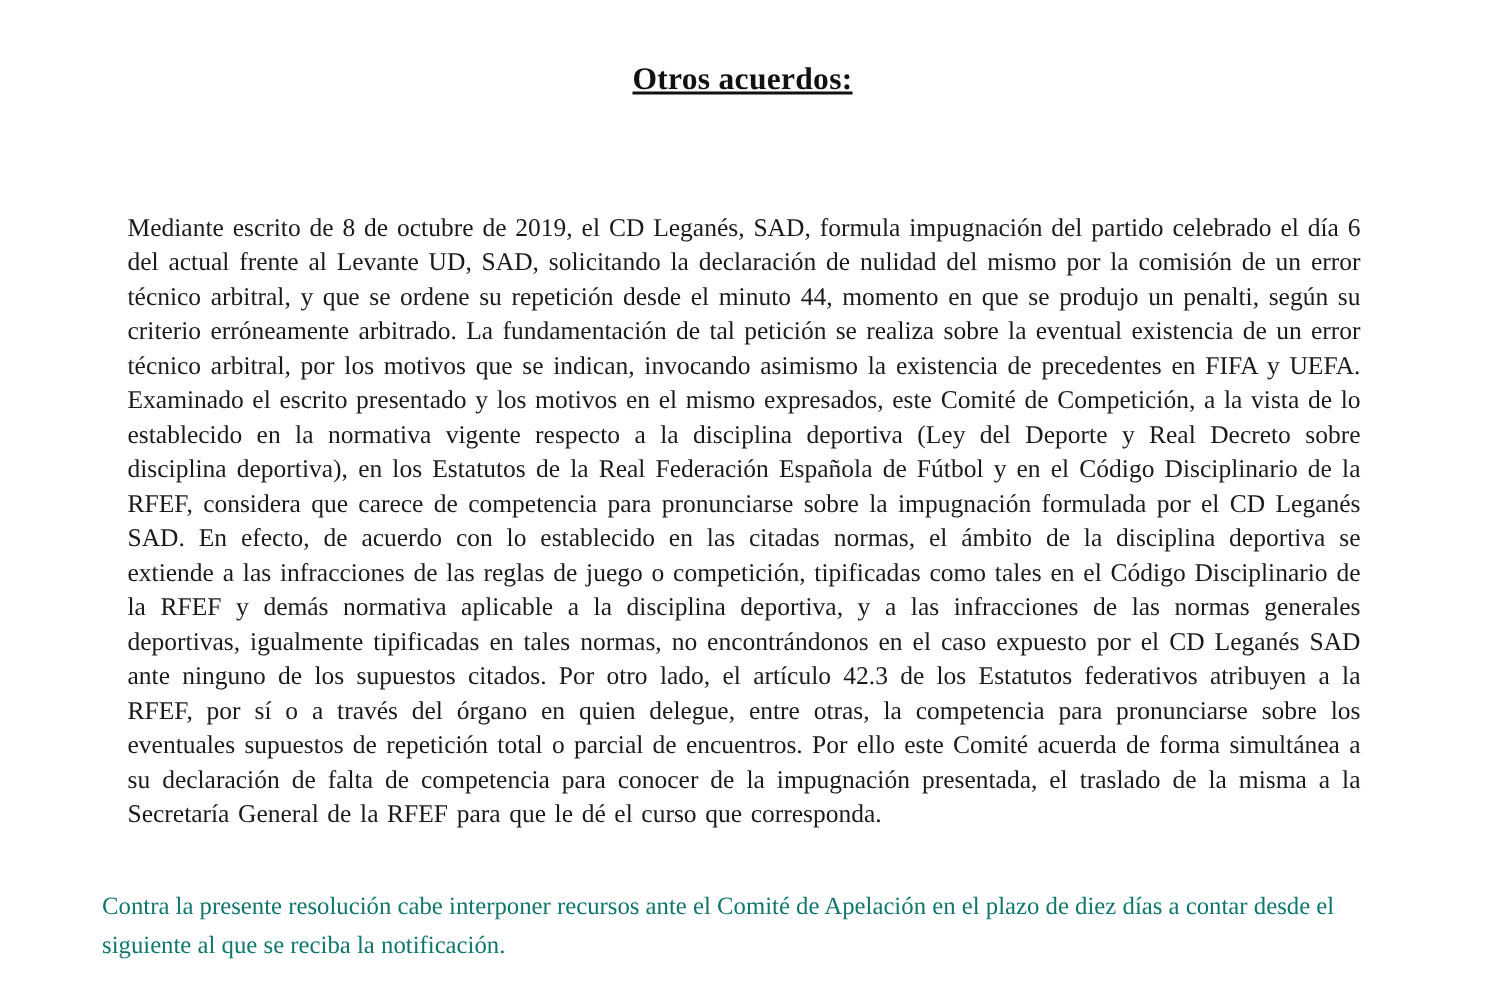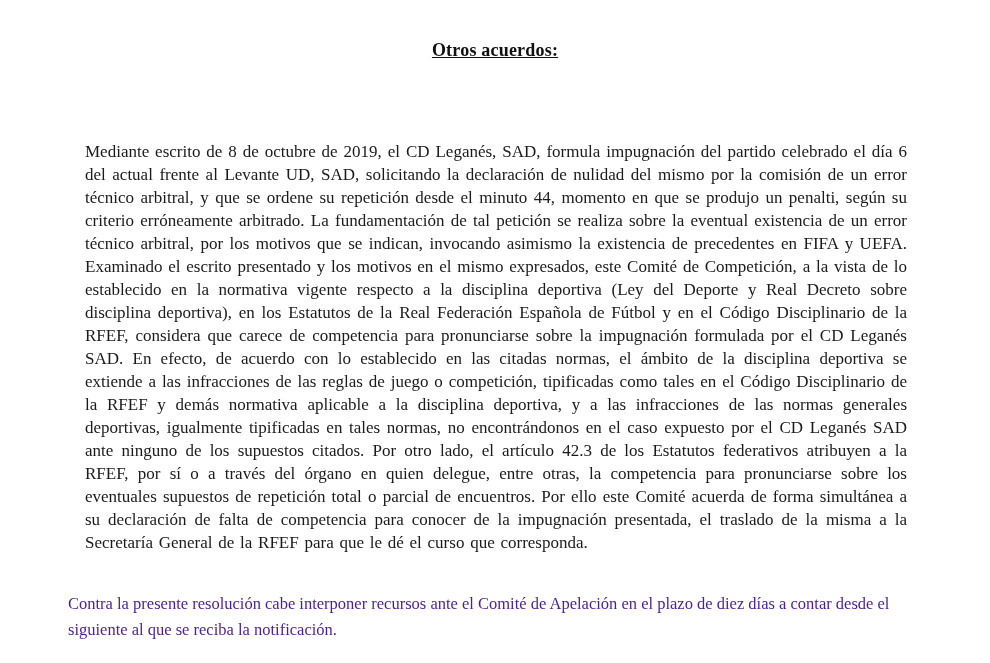--- a/index.html
+++ b/index.html
@@ -14,21 +14,21 @@
     background: #ffffff;
     color: #1a1a1a;
     overflow: hidden;
   }
   .doc-title {
     position: absolute;
     top: 40px;
     left: 0;
     width: 100%;
     text-align: center;
-    font-size: 18px;
+    font-size: 21px;
     font-weight: bold;
     text-decoration: underline;
     color: #111111;
     letter-spacing: 0.2px;
   }
   .body-paragraph {
     position: absolute;
     top: 140px;
     left: 85px;
     width: 822px;
@@ -39,21 +39,21 @@
     word-spacing: 1.5px;
   }
   .footer-paragraph {
     position: absolute;
     top: 591px;
     left: 68px;
     width: 842px;
     font-size: 16.5px;
     line-height: 26px;
     text-align: left;
-    color: #4c1d95;
+    color: #0f766e;
   }
 </style>
 </head>
 <body>
 
 <div class="page">
   <div class="doc-title">Otros acuerdos:</div>
 
   <p class="body-paragraph">Mediante escrito de 8 de octubre de 2019, el CD Leganés, SAD, formula impugnación del partido celebrado el día 6 del actual frente al Levante UD, SAD, solicitando la declaración de nulidad del mismo por la comisión de un error técnico arbitral, y que se ordene su repetición desde el minuto 44, momento en que se produjo un penalti, según su criterio erróneamente arbitrado. La fundamentación de tal petición se realiza sobre la eventual existencia de un error técnico arbitral, por los motivos que se indican, invocando asimismo la existencia de precedentes en FIFA y UEFA. Examinado el escrito presentado y los motivos en el mismo expresados, este Comité de Competición, a la vista de lo establecido en la normativa vigente respecto a la disciplina deportiva (Ley del Deporte y Real Decreto sobre disciplina deportiva), en los Estatutos de la Real Federación Española de Fútbol y en el Código Disciplinario de la RFEF, considera que carece de competencia para pronunciarse sobre la impugnación formulada por el CD Leganés SAD.  En efecto, de acuerdo con lo establecido en las citadas normas, el ámbito de la disciplina deportiva se extiende a las infracciones de las reglas de juego o competición, tipificadas como tales en el Código Disciplinario de la RFEF y demás normativa aplicable a la disciplina deportiva, y a las infracciones de las normas generales deportivas, igualmente tipificadas en tales normas, no encontrándonos en el caso expuesto por el CD Leganés SAD ante ninguno de los supuestos citados.   Por otro lado, el artículo 42.3 de los Estatutos federativos atribuyen a la RFEF, por sí o a través del órgano en quien delegue, entre otras, la competencia para pronunciarse sobre los eventuales supuestos de repetición total o parcial de encuentros.  Por ello este Comité acuerda de forma simultánea a su declaración de falta de competencia para conocer de la impugnación presentada, el traslado de la misma a la Secretaría General de la RFEF para que le dé el curso que corresponda.</p>
 

